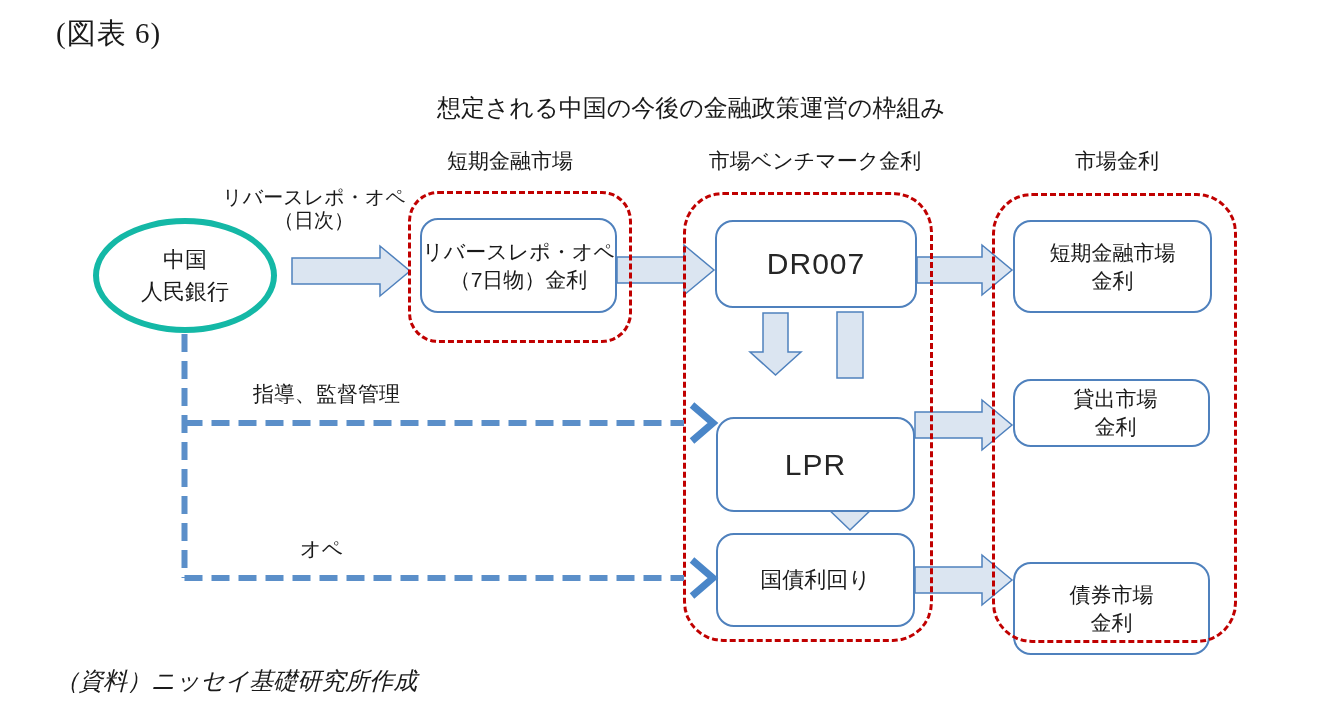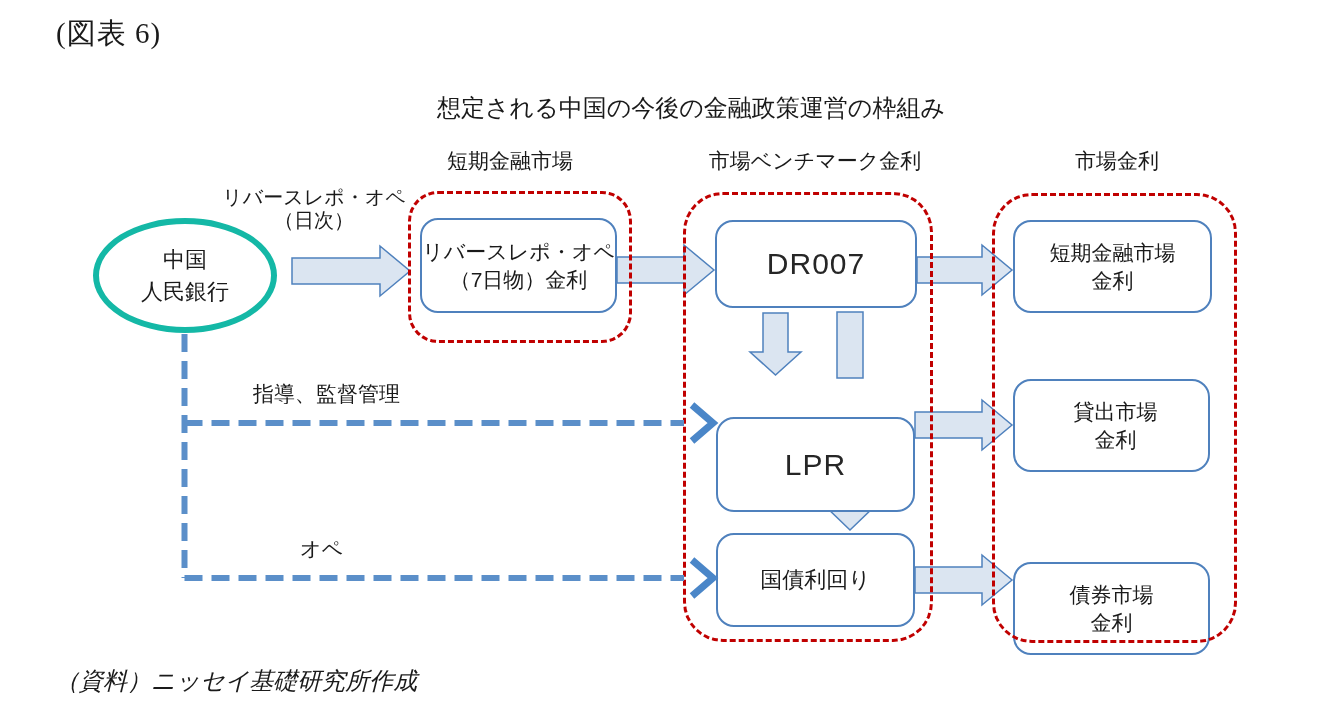--- a/index.html
+++ b/index.html
@@ -69,21 +69,21 @@
 
   <div class="abs node big" style="left:715px;top:220px;width:202px;height:88px;">DR007</div>
 
   <div class="abs node big" style="left:716px;top:377px;width:199px;height:95px;margin-top:40px;">LPR</div>
 
   <div class="abs node" style="left:716px;top:533px;width:199px;height:94px;font-size:22px;">国債利回り</div>
 
   <div class="abs node" style="left:1013px;top:220px;width:199px;height:93px;">短期金融市場
 金利</div>
 
-  <div class="abs node" style="left:1013px;top:379px;width:197px;height:93px;padding-left:8px;">貸出市場
+  <div class="abs node" style="left:1013px;top:379px;width:197px;height:68px;padding-left:8px;">貸出市場
 金利</div>
 
   <div class="abs node" style="left:1013px;top:534px;width:197px;height:93px;margin-top:28px;">債券市場
 金利</div>
 
   <div class="abs group" style="left:408px;top:191px;width:224px;height:152px;border-radius:30px;"></div>
   <div class="abs group" style="left:683px;top:192px;width:250px;height:450px;"></div>
   <div class="abs group" style="left:992px;top:193px;width:245px;height:450px;"></div>
 
   <svg class="layer z5" viewBox="0 0 1334 728">

